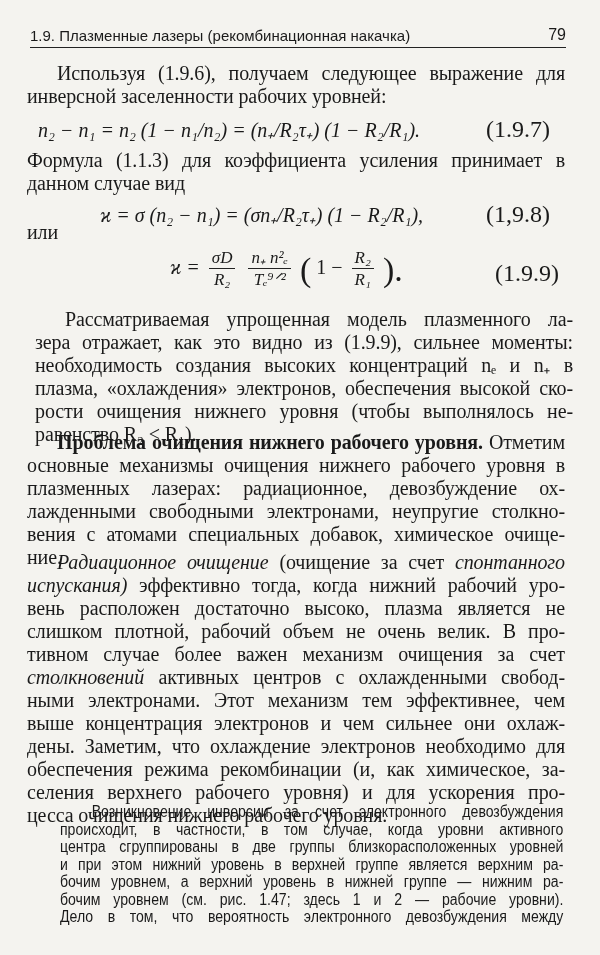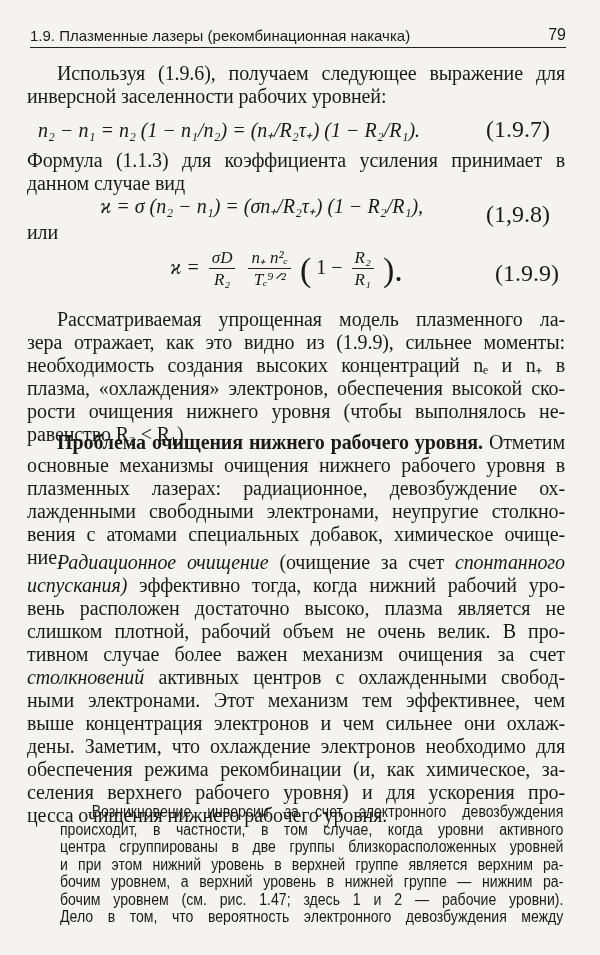--- a/index.html
+++ b/index.html
@@ -69,21 +69,21 @@
   <div class="eq" style="left:38px; top:116px;">
     <i>n₂ − n₁ = n₂ (1 − n₁/n₂) = (n₊/R₂τ₊) (1 − R₂/R₁).</i>
   </div>
   <div class="eqnum" style="left:486px; top:116px;">(1.9.7)</div>
 
   <div class="txt" style="top:149px;">
     <span class="ln">Формула (1.1.3) для коэффициента усиления принимает в</span>
     <span class="ln last">данном случае вид</span>
   </div>
 
-  <div class="eq" style="left:100px; top:192px;">
+  <div class="eq" style="left:100px; top:201px;">
     <i>ϰ = σ (n₂ − n₁) = (σn₊/R₂τ₊) (1 − R₂/R₁),</i>
   </div>
   <div class="eqnum" style="left:486px; top:201px;">(1,9.8)</div>
 
   <div class="txt" style="top:221px; width:60px;">
     <span>или</span>
   </div>
 
   <div class="eq" style="left:170px; top:248px;">
     <i>ϰ =</i>
@@ -98,21 +98,21 @@
     <span class="big">(</span>
     <span>1 −</span>
     <span class="frac">
       <i class="num">R₂</i>
       <i class="den">R₁</i>
     </span>
     <span class="big">).</span>
   </div>
   <div class="eqnum" style="left:495px; top:260px;">(1.9.9)</div>
 
-  <div class="txt" style="top:308px;">
+  <div class="txt" style="top:308px;margin-left:8px;">
     <span class="ln indent">Рассматриваемая упрощенная модель плазменного ла-</span>
     <span class="ln">зера отражает, как это видно из (1.9.9), сильнее моменты:</span>
     <span class="ln">необходимость создания высоких концентраций nₑ и n₊ в</span>
     <span class="ln">плазма, «охлаждения» электронов, обеспечения высокой ско-</span>
     <span class="ln">рости очищения нижнего уровня (чтобы выполнялось не-</span>
     <span class="ln last">равенство R₂ &lt; R₁).</span>
   </div>
 
   <div class="txt" style="top:431px;">
     <span class="ln indent"><b>Проблема очищения нижнего рабочего уровня.</b> <span>Отметим</span></span>

